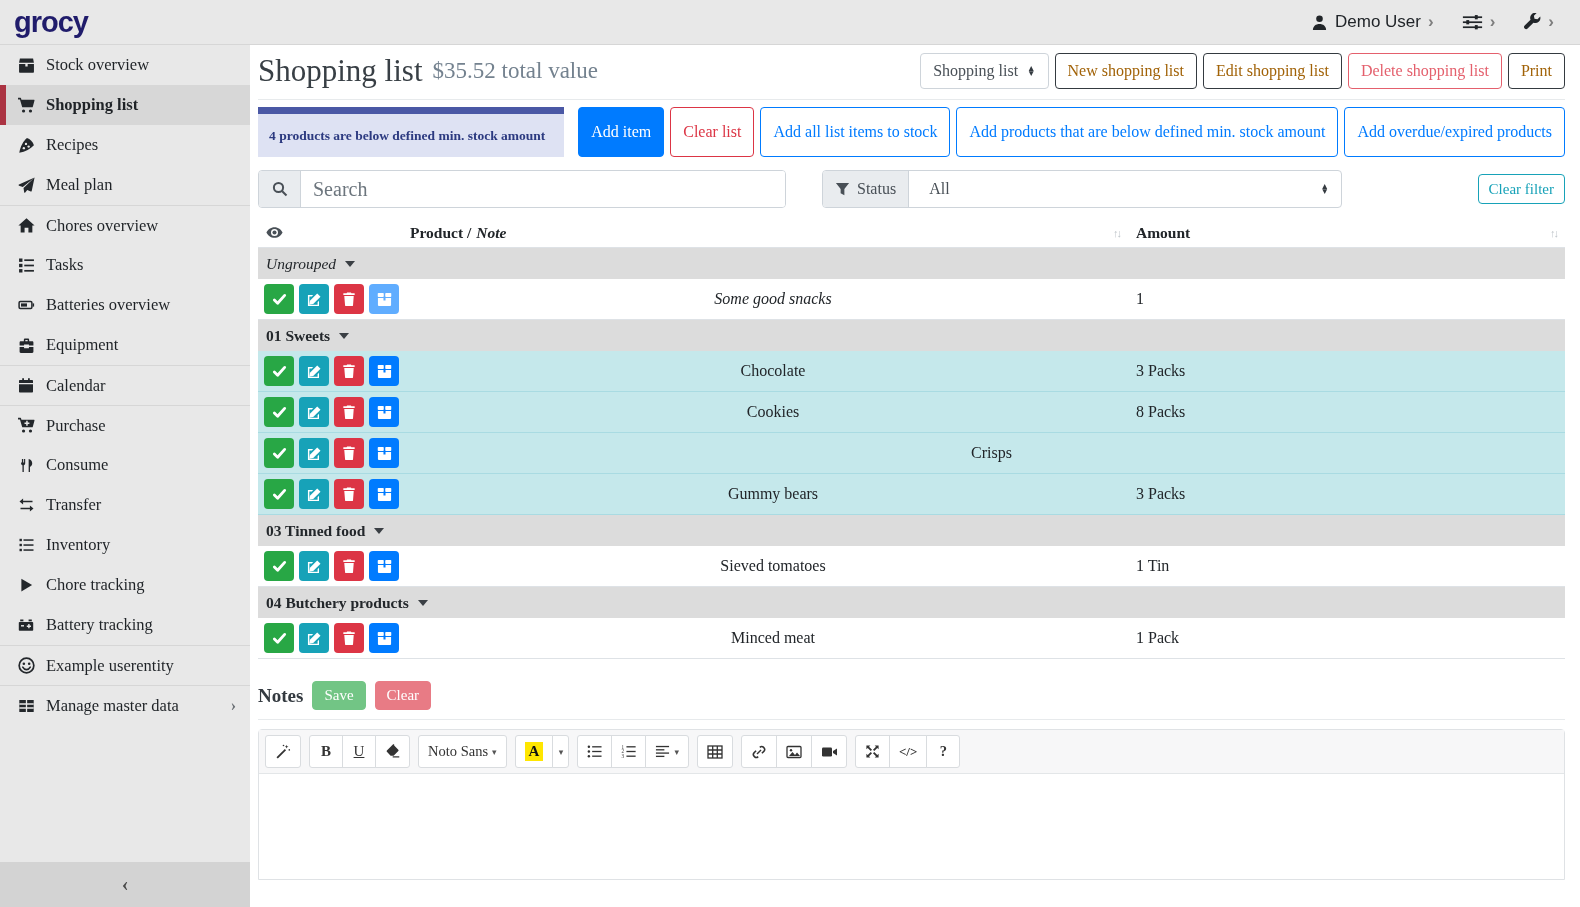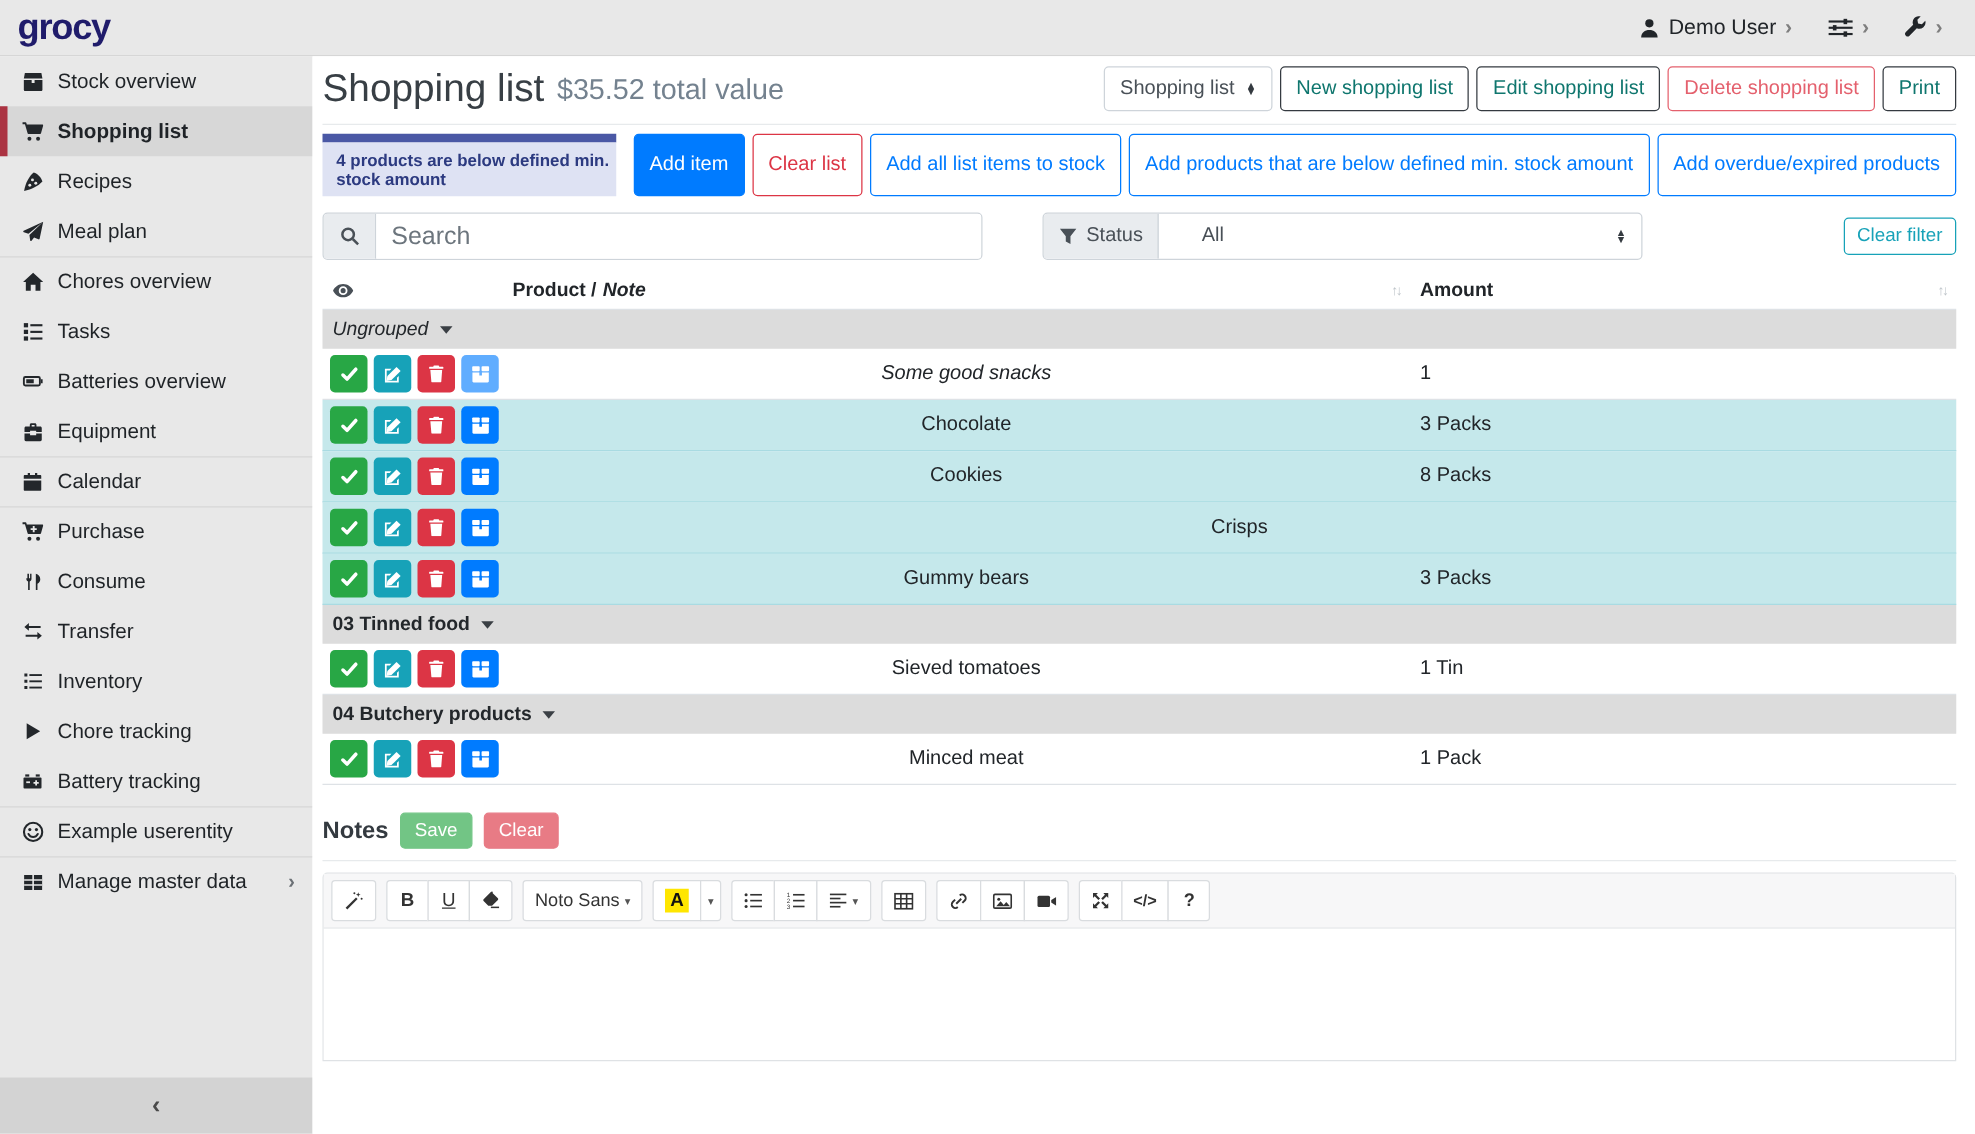--- a/index.html
+++ b/index.html
@@ -7,40 +7,40 @@
   body { font-family:"Liberation Sans", sans-serif; background:#fff; color:#212529; }
 
   
   .topbar { height:45px; background:#e8e8e8; border-bottom:1px solid #d6d6d6; display:flex; align-items:center; }
   .logo { width:250px; padding-left:14px; font-size:29px; font-weight:800; letter-spacing:-1px; color:#201c6b; }
   .topbar-right { margin-left:auto; display:flex; align-items:center; gap:28px; padding-right:26px; font-size:17px; color:#212529; }
   .tb-item { display:flex; align-items:center; gap:7px; cursor:pointer; }
   .chev { color:#7e7e7e; font-weight:700; font-size:17px; }
 
   
-  .main-wrap { display:flex; height:862px; }
+  .main-wrap { display:flex; height:862px;font-family:Liberation Serif, serif; }
 
   
   .sidebar { width:250px; background:#e8e8e8; display:flex; flex-direction:column; flex-shrink:0; }
   .nav-item { height:40px; display:flex; align-items:center; padding-left:15px; font-size:16.5px; color:#1f2327; cursor:pointer; flex-shrink:0; }
   .nav-item .ic { width:22px; margin-right:9px; display:flex; justify-content:center; align-items:center; color:#23272b; }
   .nav-item.active { background:#d7d7d7; border-left:6px solid #ab3342; padding-left:9px; font-weight:600; }
   .nav-item.sep { border-top:1px solid #d6d6d6; }
   .sub-arrow { margin-left:auto; margin-right:14px; color:#6b7075; font-size:16px; font-weight:700; }
   .collapse-strip { margin-top:auto; height:45px; background:#d3d3d3; display:flex; align-items:center; justify-content:center; font-size:20px; font-weight:700; color:#4a4a4a; cursor:pointer; }
 
   
   .content { flex:1; padding:0 15px 0 8px; background:#fff; overflow:hidden; }
 
   .page-header { display:flex; align-items:center; padding:8px 0 10px; border-bottom:1px solid #e7eaec; }
   .page-title { font-size:31px; font-weight:500; color:#383f45; }
   .page-subtitle { font-size:23px; color:#74828f; margin-left:10px; }
   .ph-buttons { margin-left:auto; display:flex; gap:6px; align-items:center; }
 
-  .btn { border-radius:4px; padding:7px 12px; font-size:16px; background:#fff; border:1px solid #343a40; color:#0f766e; cursor:pointer; font-family:inherit; line-height:1.2; white-space:nowrap; }
+  .btn { border-radius:4px; padding:7px 12px; font-size:16px; background:#fff; border:1px solid #343a40; color:#a16207; cursor:pointer; font-family:inherit; line-height:1.2; white-space:nowrap; }
   .btn-select { border-color:#ced4da; color:#495057; display:flex; align-items:center; }
   .btn-outline-danger-soft { border-color:#e4606d; color:#e4606d; }
   .btn-primary { background:#007bff; border-color:#007bff; color:#fff; }
   .btn-outline-danger { border-color:#dc3545; color:#dc3545; }
   .btn-outline-primary { border-color:#007bff; color:#007bff; }
   .btn-outline-info { border-color:#17a2b8; color:#17a2b8; }
 
   .updown { display:inline-flex; flex-direction:column; line-height:.62; font-size:8.5px; color:#343a40; margin-left:9px; }
 
   
@@ -50,21 +50,21 @@
   .min-stock .body { flex:1; background:#dee2f3; display:flex; align-items:center; padding-left:11px; font-size:13.5px; font-weight:700; color:#2c3a80; }
 
   
   .filter-row { display:flex; align-items:center; margin-top:13px; height:38px; }
   .input-group { display:flex; height:38px; border:1px solid #ced4da; border-radius:4px; overflow:hidden; background:#fff; }
   .ig-addon { background:#e9ecef; border-right:1px solid #ced4da; display:flex; align-items:center; justify-content:center; color:#495057; gap:7px; font-size:16px; }
   .search-group { width:528px; }
   .search-group .ig-addon { width:42px; }
   .search-group input { border:none; outline:none; flex:1; padding:0 12px; font-size:20px; color:#8b5cf6; font-family:inherit; }
   .search-group input::placeholder { color:#6c757d; }
-  .status-group { width:480px; margin-left:48px;gap:14px; }
+  .status-group { width:520px; margin-left:36px; }
   .status-group .ig-addon { padding:0 12px; }
   .status-select { flex:1; display:flex; align-items:center; padding:0 12px 0 20px; font-size:16px; color:#495057; cursor:pointer; }
   .status-select .updown { margin-left:auto; }
   .clear-filter { margin-left:auto; padding:5px 10px; font-size:15px; }
 
   
   .table { margin-top:10px; font-size:16px; }
   .t-head { display:flex; align-items:center; height:30px; border-bottom:1px solid #dee2e6; font-weight:700; font-size:15.5px; color:#212529; }
   .col-acts { width:152px; padding-left:8px; }
   .col-prod { flex:1; display:flex; align-items:center; }
@@ -434,20 +434,24 @@
                 <rect x="0.8" y="1" width="6.4" height="4.3" rx="0.8"></rect>
                 <rect x="8.8" y="1" width="6.4" height="4.3" rx="0.8"></rect>
                 <path d="M1 6.5h5.9v2.5h2.2V6.5H15v7.4c0 .6-.4 1-1 1H2c-.6 0-1-.4-1-1z"></path>
               </svg>
             </button>
       </div>
       <div class="pcell note">Some good snacks</div>
       <div class="acell">1</div>
     </div>
 
+    <div class="g-row">
+      <span>01 Sweets</span>
+          <span class="caret"></span>
+    </div>
     <div class="t-row hl">
       <div class="acts">
         <button class="ab g">
               <svg width="15" height="15" viewBox="0 0 16 16">
                 <path d="M2.5 8.6L6 12l7.5-8.4" fill="none" stroke="#fff" stroke-width="3" stroke-linecap="round" stroke-linejoin="round"></path>
               </svg>
             </button>
         <button class="ab t">
               <svg width="15" height="15" viewBox="0 0 16 16" fill="#fff">
                 <path d="M10.9 1.6l3.5 3.5-7.8 7.8-4.3.8.8-4.3z"></path>

